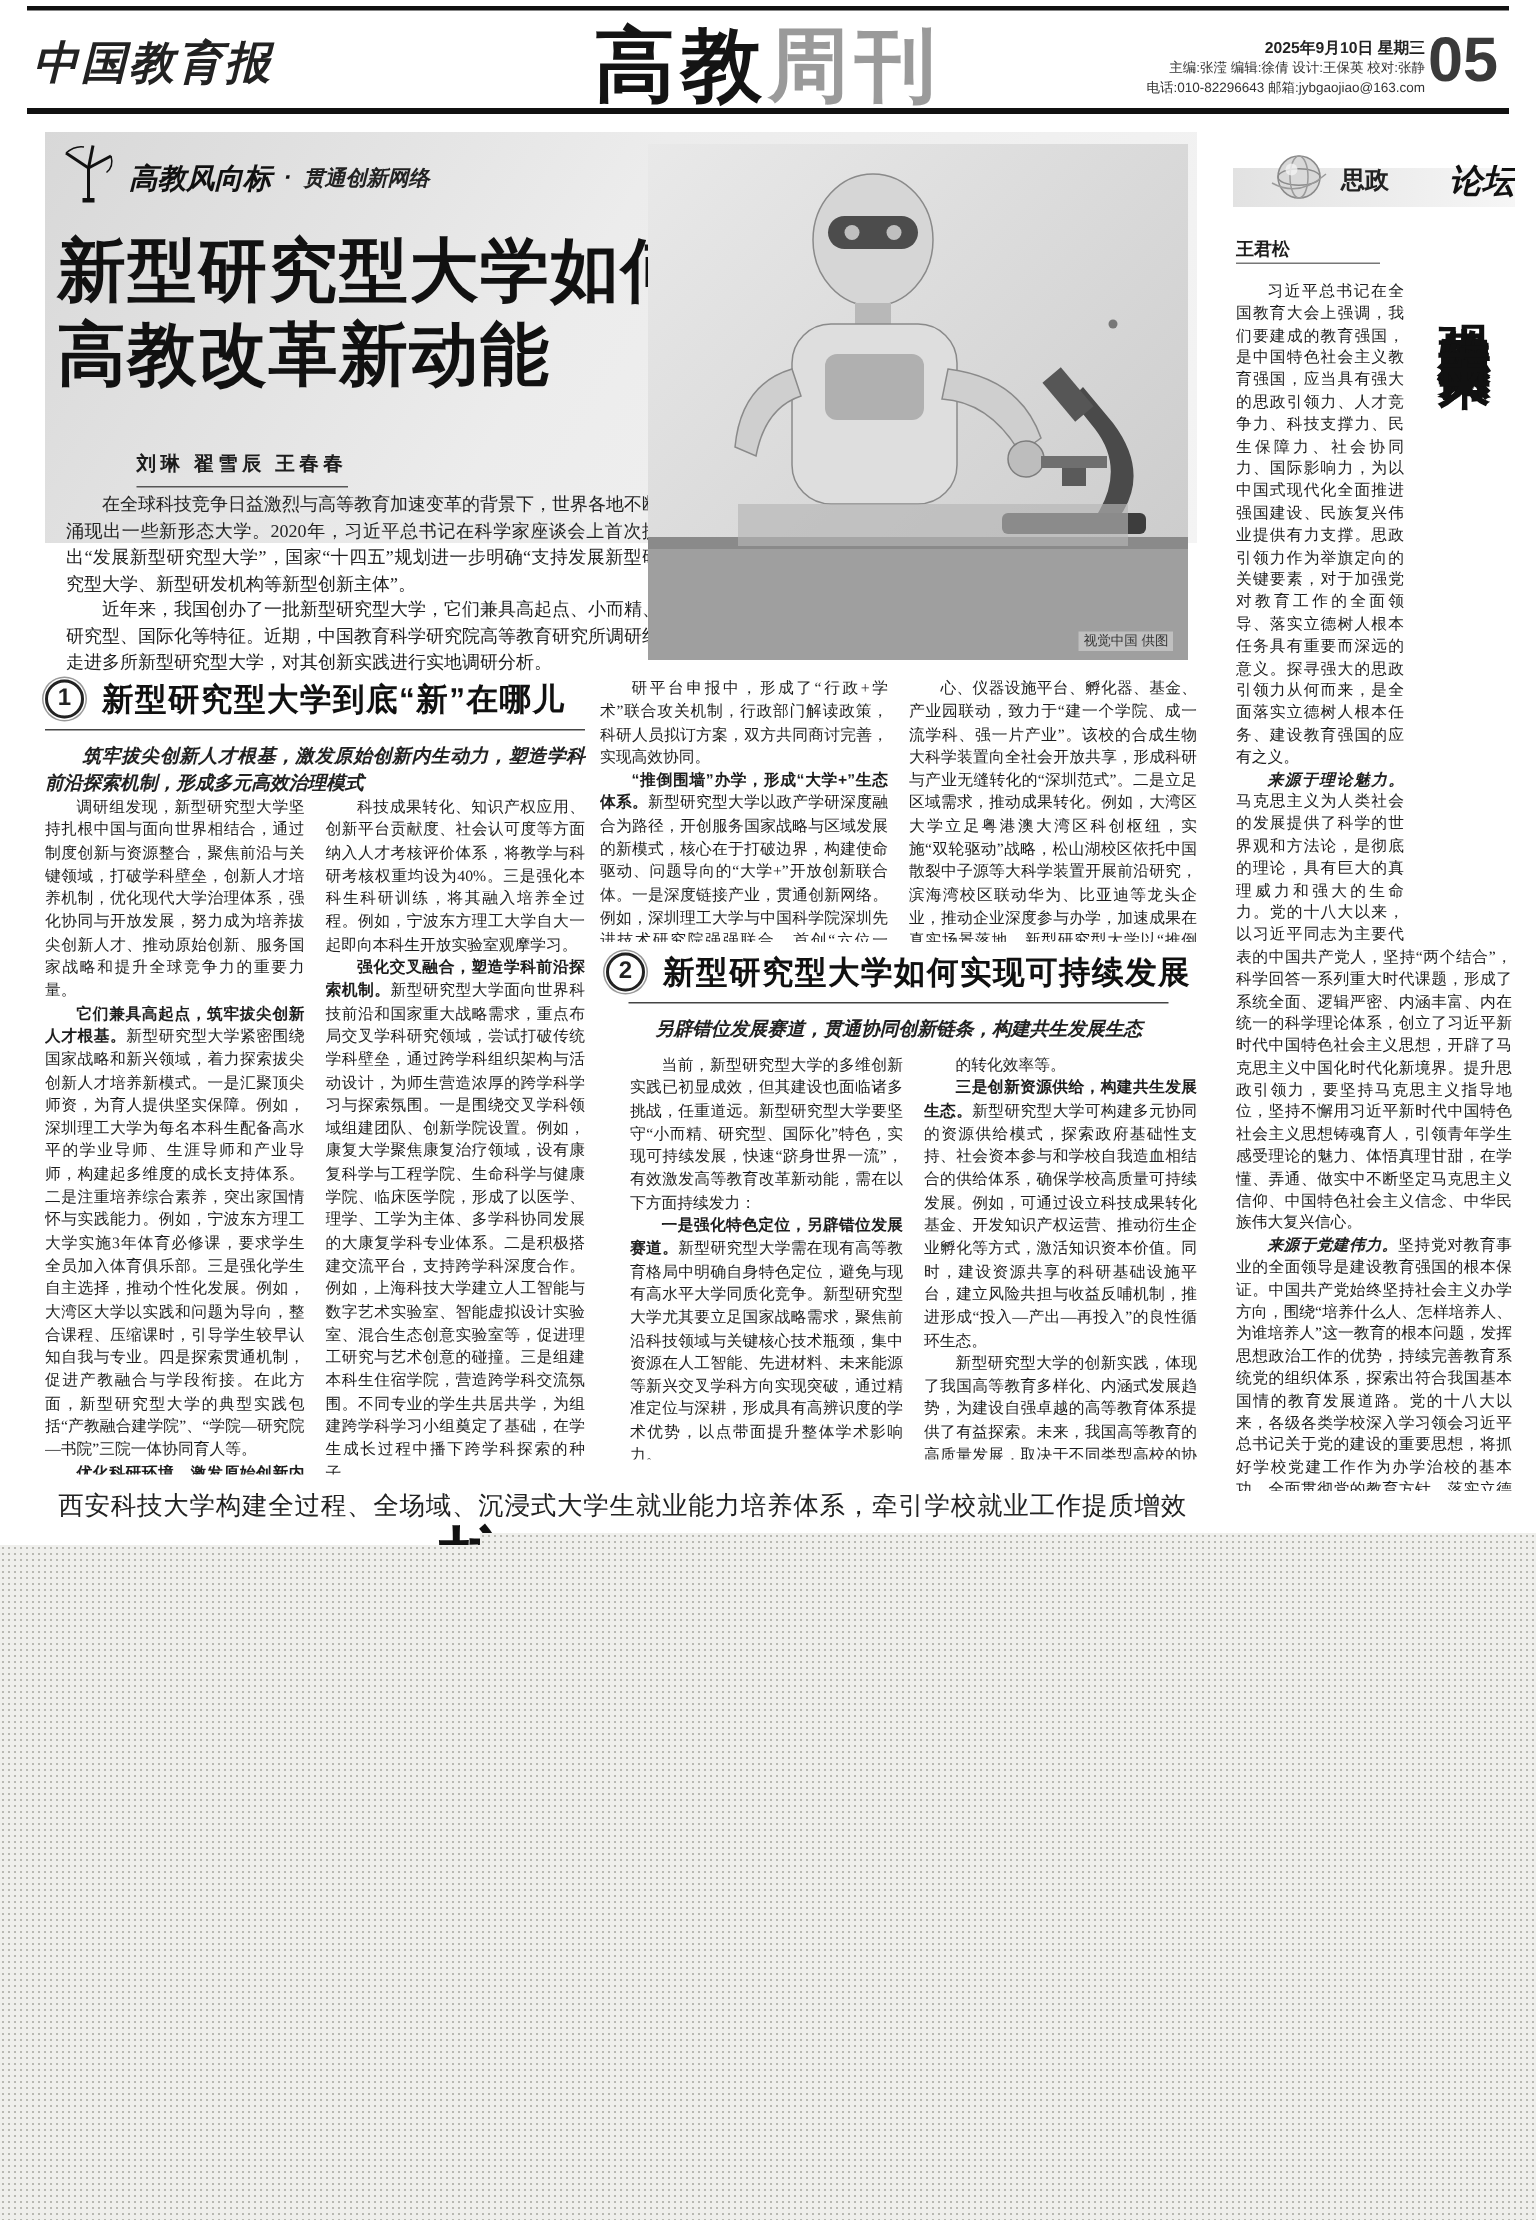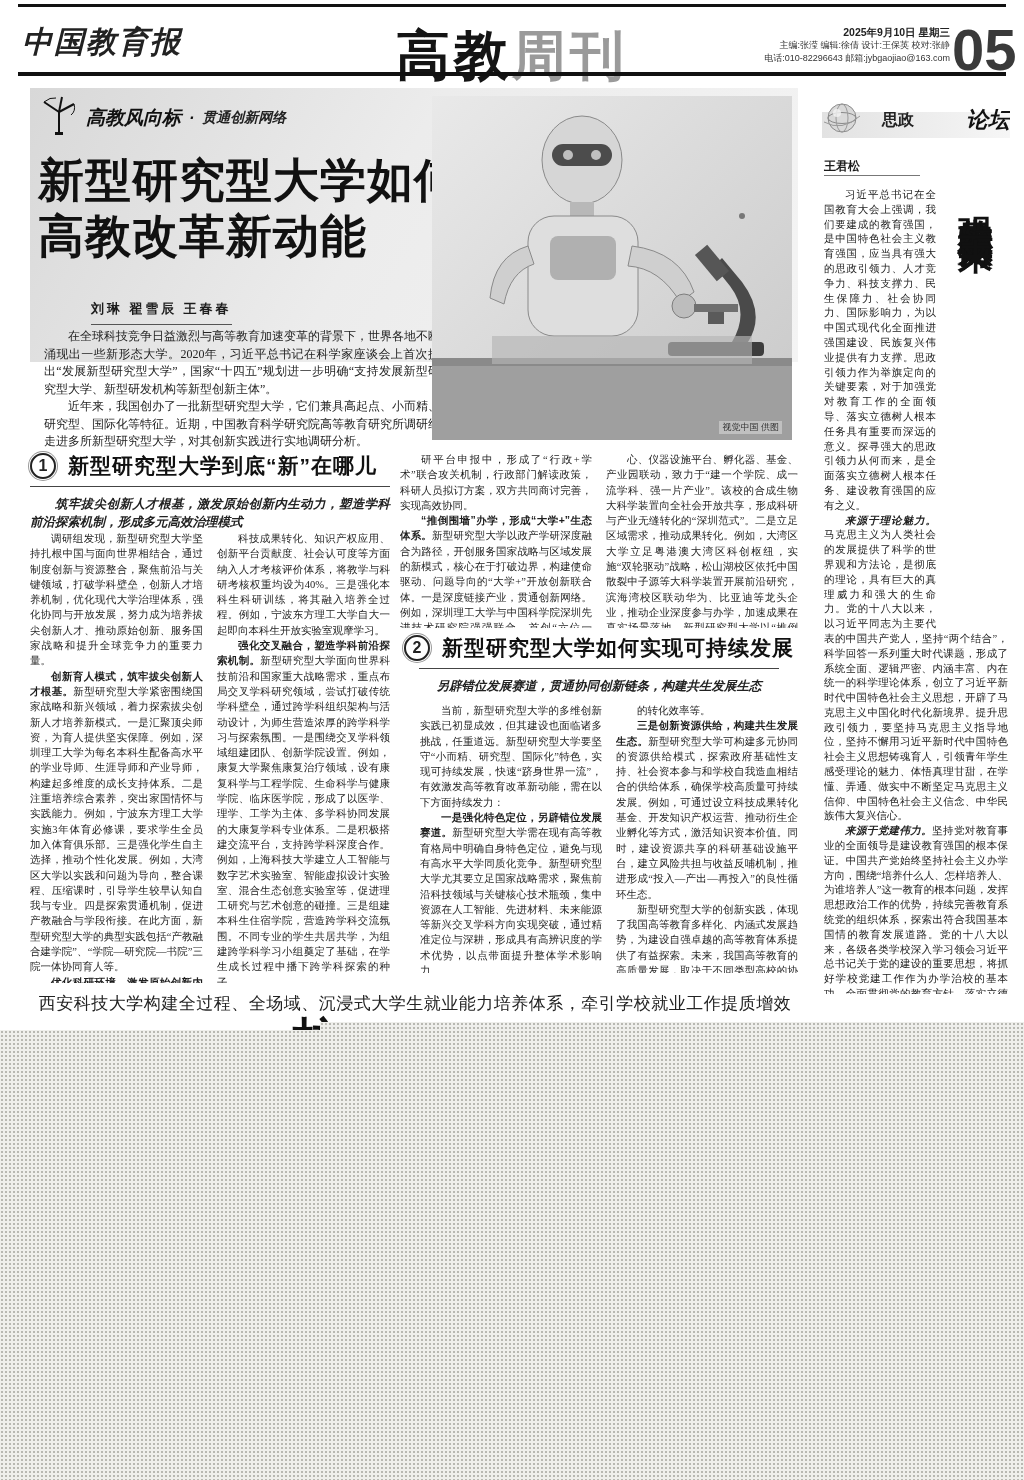--- a/index.html
+++ b/index.html
@@ -6,28 +6,28 @@
   body{width:1024px;height:1480px;position:relative;background:#fff;overflow:hidden;
        font-family:"Liberation Serif","DejaVu Serif",serif;color:#1c1c1c;}
   *{box-sizing:border-box;}
   .abs{position:absolute;}
 
   
   .top-rule{left:18px;top:4px;width:988px;height:3px;background:#111;}
   .header-rule{left:18px;top:72px;width:988px;height:4px;background:#111;}
   .paper-logo{left:22px;top:22px;font-size:30px;font-weight:bold;font-style:italic;
               font-family:"Liberation Serif",serif;letter-spacing:2px;color:#222;}
-  .weekly-title{left:0;top:20px;width:1024px;text-align:center;font-size:54px;font-weight:bold;
+  .weekly-title{left:0;top:8px;width:1024px;text-align:center;font-size:54px;font-weight:bold;
                 font-family:Liberation Sans, sans-serif;letter-spacing:4px;}
   .weekly-title .t1{color:#141414;}
   .weekly-title .t2{color:#9a9a9a;}
   .issue-info{left:700px;top:26px;width:250px;text-align:right;font-size:9px;line-height:13px;
               font-family:"Liberation Sans",sans-serif;color:#333;}
   .issue-info .date{font-weight:bold;font-size:10.5px;color:#222;}
-  .page-number{left:952px;top:16px;font-size:58px;font-weight:bold;color:#3a3a3a;
+  .page-number{left:952px;top:16px;font-size:42px;font-weight:bold;color:#3a3a3a;
                font-family:"Liberation Sans",sans-serif;}
 
   
   .feature{left:30px;top:88px;width:768px;height:274px;
            background:linear-gradient(120deg,#d8d8d8 0%,#ececec 45%,#f4f4f4 100%);}
   .kicker{position:absolute;left:10px;top:8px;display:flex;align-items:center;gap:8px;
           font-family:"Liberation Sans",sans-serif;font-style:italic;font-weight:bold;}
   .kicker .k1{font-size:19px;color:#111;}
   .kicker .kdot{font-size:16px;color:#111;}
   .kicker .k2{font-size:14px;color:#222;}
@@ -65,21 +65,21 @@
   .sec2-head .sec-head{justify-content:center;}
   .sec2-head .sec-underline{width:360px;margin:6px auto 0;}
   .sec2-head .sec-sub{text-indent:0;text-align:center;}
   .s2-cols{margin-top:8px;height:270px;margin-left:20px;}
 
   
   .sidebar{left:822px;top:92px;width:188px;height:908px;overflow:hidden;}
   .forum-strip{position:absolute;left:0;top:20px;width:188px;height:26px;
                background:linear-gradient(90deg,#e2e2e2,#f6f6f6);}
   .forum-badge{position:absolute;left:0;top:6px;width:188px;display:flex;align-items:center;
-               justify-content:space-between;gap:20px;}
+               justify-content:space-between;gap:8px;padding-left:24px;}
   .forum-label-a{font-size:16px;font-weight:bold;font-family:"Liberation Sans",sans-serif;color:#222;}
   .forum-label-b{font-size:22px;font-weight:bold;font-style:italic;font-family:"Liberation Serif",serif;color:#111;margin-left:32px;}
   .sb-author{position:absolute;left:2px;top:66px;font-size:12px;font-weight:bold;
              font-family:"Liberation Sans",sans-serif;border-bottom:1px solid #777;
              width:96px;padding-bottom:0;}
   .sb-body{position:absolute;left:2px;top:96px;width:184px;height:806px;overflow:hidden;
            font-size:10.5px;line-height:14.8px;text-align:justify;color:#222;}
   .sb-body p{margin:0;text-indent:2em;}
   .lead-kai{font-weight:bold;font-style:italic;}
   .v-title-box{float:right;width:66px;height:440px;margin-left:6px;}
@@ -181,21 +181,21 @@
     <div class="sec-head">
       <span class="badge">1</span>
       <span class="sec-title">新型研究型大学到底“新”在哪儿</span>
     </div>
     <div class="sec-underline"></div>
     <div class="sec-sub">筑牢拔尖创新人才根基，激发原始创新内生动力，塑造学科前沿探索机制，形成多元高效治理模式</div>
     <div class="cols s1-cols">
       <div class="col">
 
       <p><span class="lead-hei"></span><span>调研组发现，新型研究型大学坚持扎根中国与面向世界相结合，通过制度创新与资源整合，聚焦前沿与关键领域，打破学科壁垒，创新人才培养机制，优化现代大学治理体系，强化协同与开放发展，努力成为培养拔尖创新人才、推动原始创新、服务国家战略和提升全球竞争力的重要力量。</span></p>
-          <p><span class="lead-hei">创新育人模式，筑牢拔尖创新人才根基。</span><span>新型研究型大学紧密围绕国家战略和新兴领域，着力探索拔尖创新人才培养新模式。一是汇聚顶尖师资，为育人提供坚实保障。例如，深圳理工大学为每名本科生配备高水平的学业导师、生涯导师和产业导师，构建起多维度的成长支持体系。二是注重培养综合素养，突出家国情怀与实践能力。例如，宁波东方理工大学实施3年体育必修课，要求学生全员加入体育俱乐部。三是强化学生自主选择，推动个性化发展。例如，大湾区大学以实践和问题为导向，整合课程、压缩课时，引导学生较早认知自我与专业。四是探索贯通机制，促进产教融合与学段衔接。在此方面，新型研究型大学的典型实践包括“产教融合建学院”、“学院—研究院—书院”三院一体协同育人等。</span></p>
+          <p><span class="lead-hei">它们兼具高起点，筑牢拔尖创新人才根基。</span><span>新型研究型大学紧密围绕国家战略和新兴领域，着力探索拔尖创新人才培养新模式。一是汇聚顶尖师资，为育人提供坚实保障。例如，深圳理工大学为每名本科生配备高水平的学业导师、生涯导师和产业导师，构建起多维度的成长支持体系。二是注重培养综合素养，突出家国情怀与实践能力。例如，宁波东方理工大学实施3年体育必修课，要求学生全员加入体育俱乐部。三是强化学生自主选择，推动个性化发展。例如，大湾区大学以实践和问题为导向，整合课程、压缩课时，引导学生较早认知自我与专业。四是探索贯通机制，促进产教融合与学段衔接。在此方面，新型研究型大学的典型实践包括“产教融合建学院”、“学院—研究院—书院”三院一体协同育人等。</span></p>
           <p><span class="lead-hei">优化科研环境，激发原始创新内生动力。</span></p>
         </div>
       <div class="col">
 
       <p><span class="lead-hei"></span><span>科技成果转化、知识产权应用、创新平台贡献度、社会认可度等方面纳入人才考核评价体系，将教学与科研考核权重均设为40%。三是强化本科生科研训练，将其融入培养全过程。例如，宁波东方理工大学自大一起即向本科生开放实验室观摩学习。</span></p>
           <p><span class="lead-hei">强化交叉融合，塑造学科前沿探索机制。</span><span>新型研究型大学面向世界科技前沿和国家重大战略需求，重点布局交叉学科研究领域，尝试打破传统学科壁垒，通过跨学科组织架构与活动设计，为师生营造浓厚的跨学科学习与探索氛围。一是围绕交叉学科领域组建团队、创新学院设置。例如，康复大学聚焦康复治疗领域，设有康复科学与工程学院、生命科学与健康学院、临床医学院，形成了以医学、理学、工学为主体、多学科协同发展的大康复学科专业体系。二是积极搭建交流平台，支持跨学科深度合作。例如，上海科技大学建立人工智能与数字艺术实验室、智能虚拟设计实验室、混合生态创意实验室等，促进理工研究与艺术创意的碰撞。三是组建本科生住宿学院，营造跨学科交流氛围。不同专业的学生共居共学，为组建跨学科学习小组奠定了基础，在学生成长过程中播下跨学科探索的种子。</span></p>
         </div>
     </div>
   </div>
 

